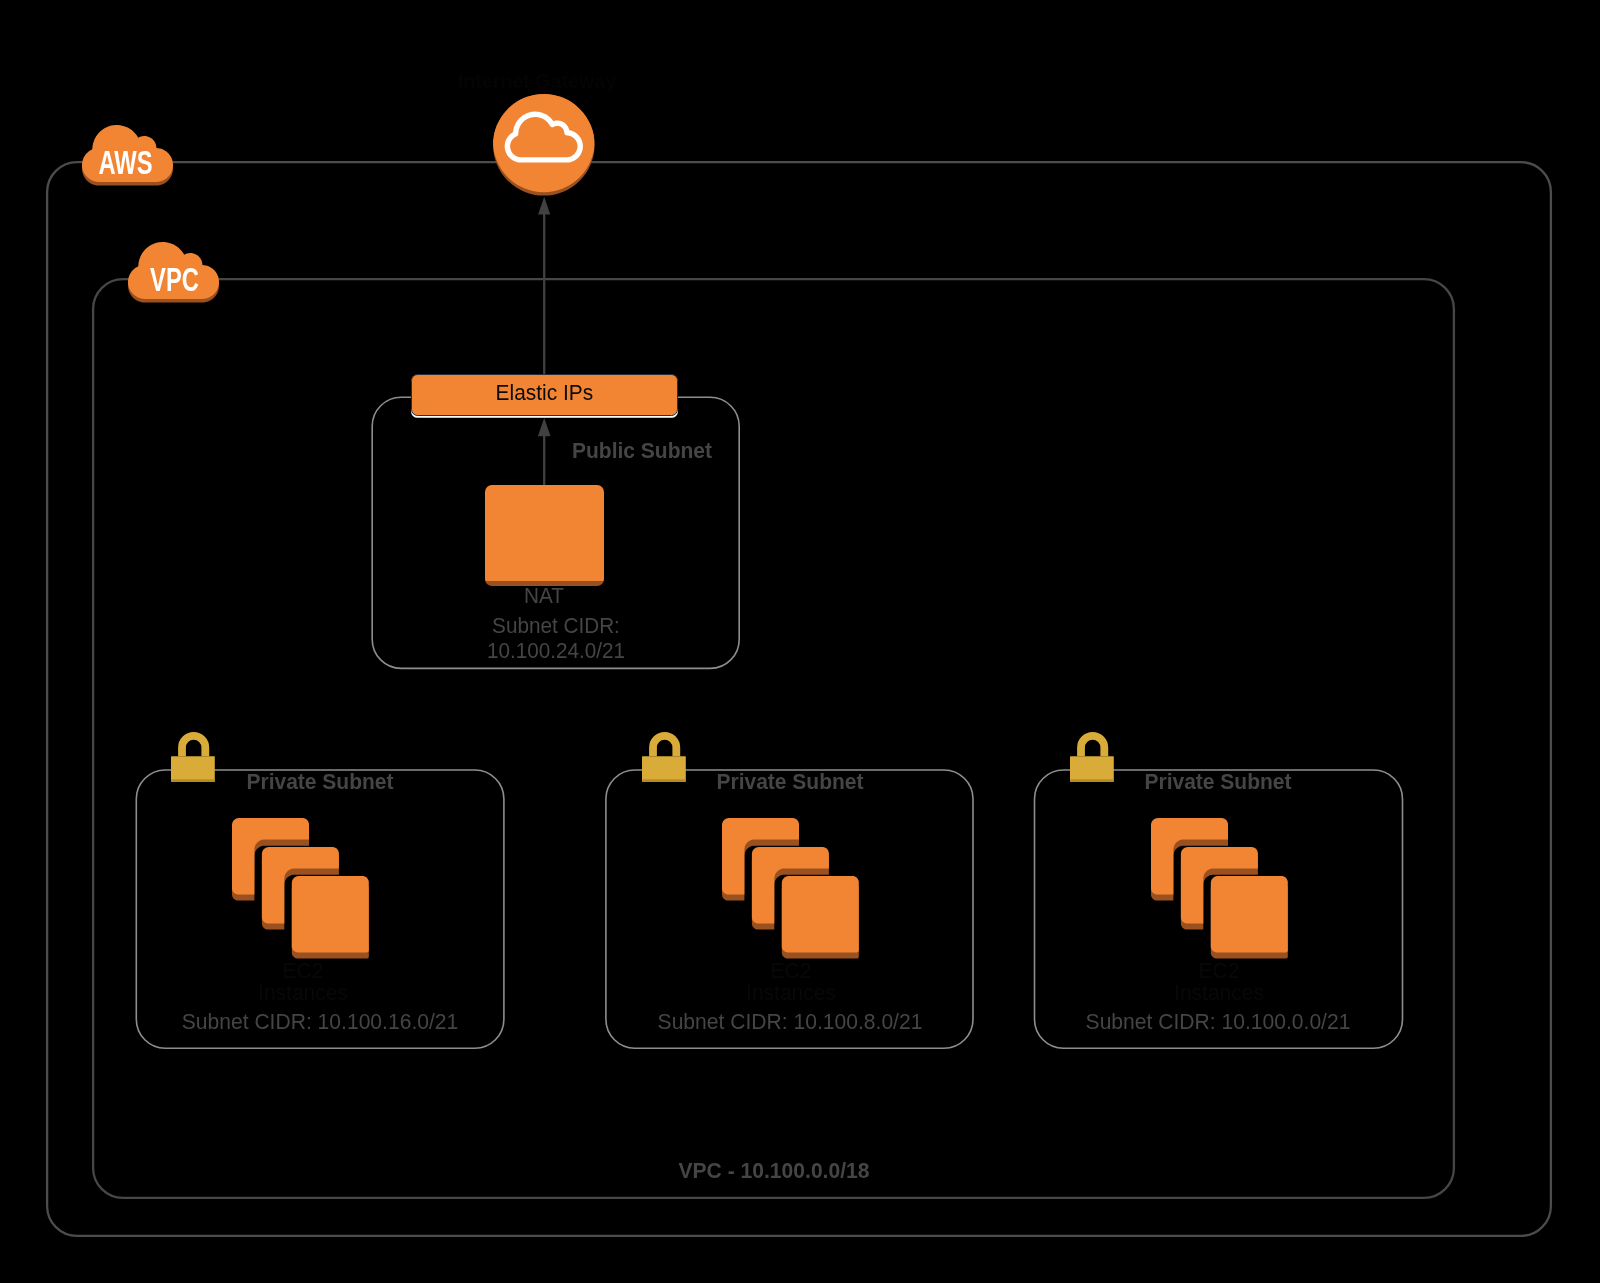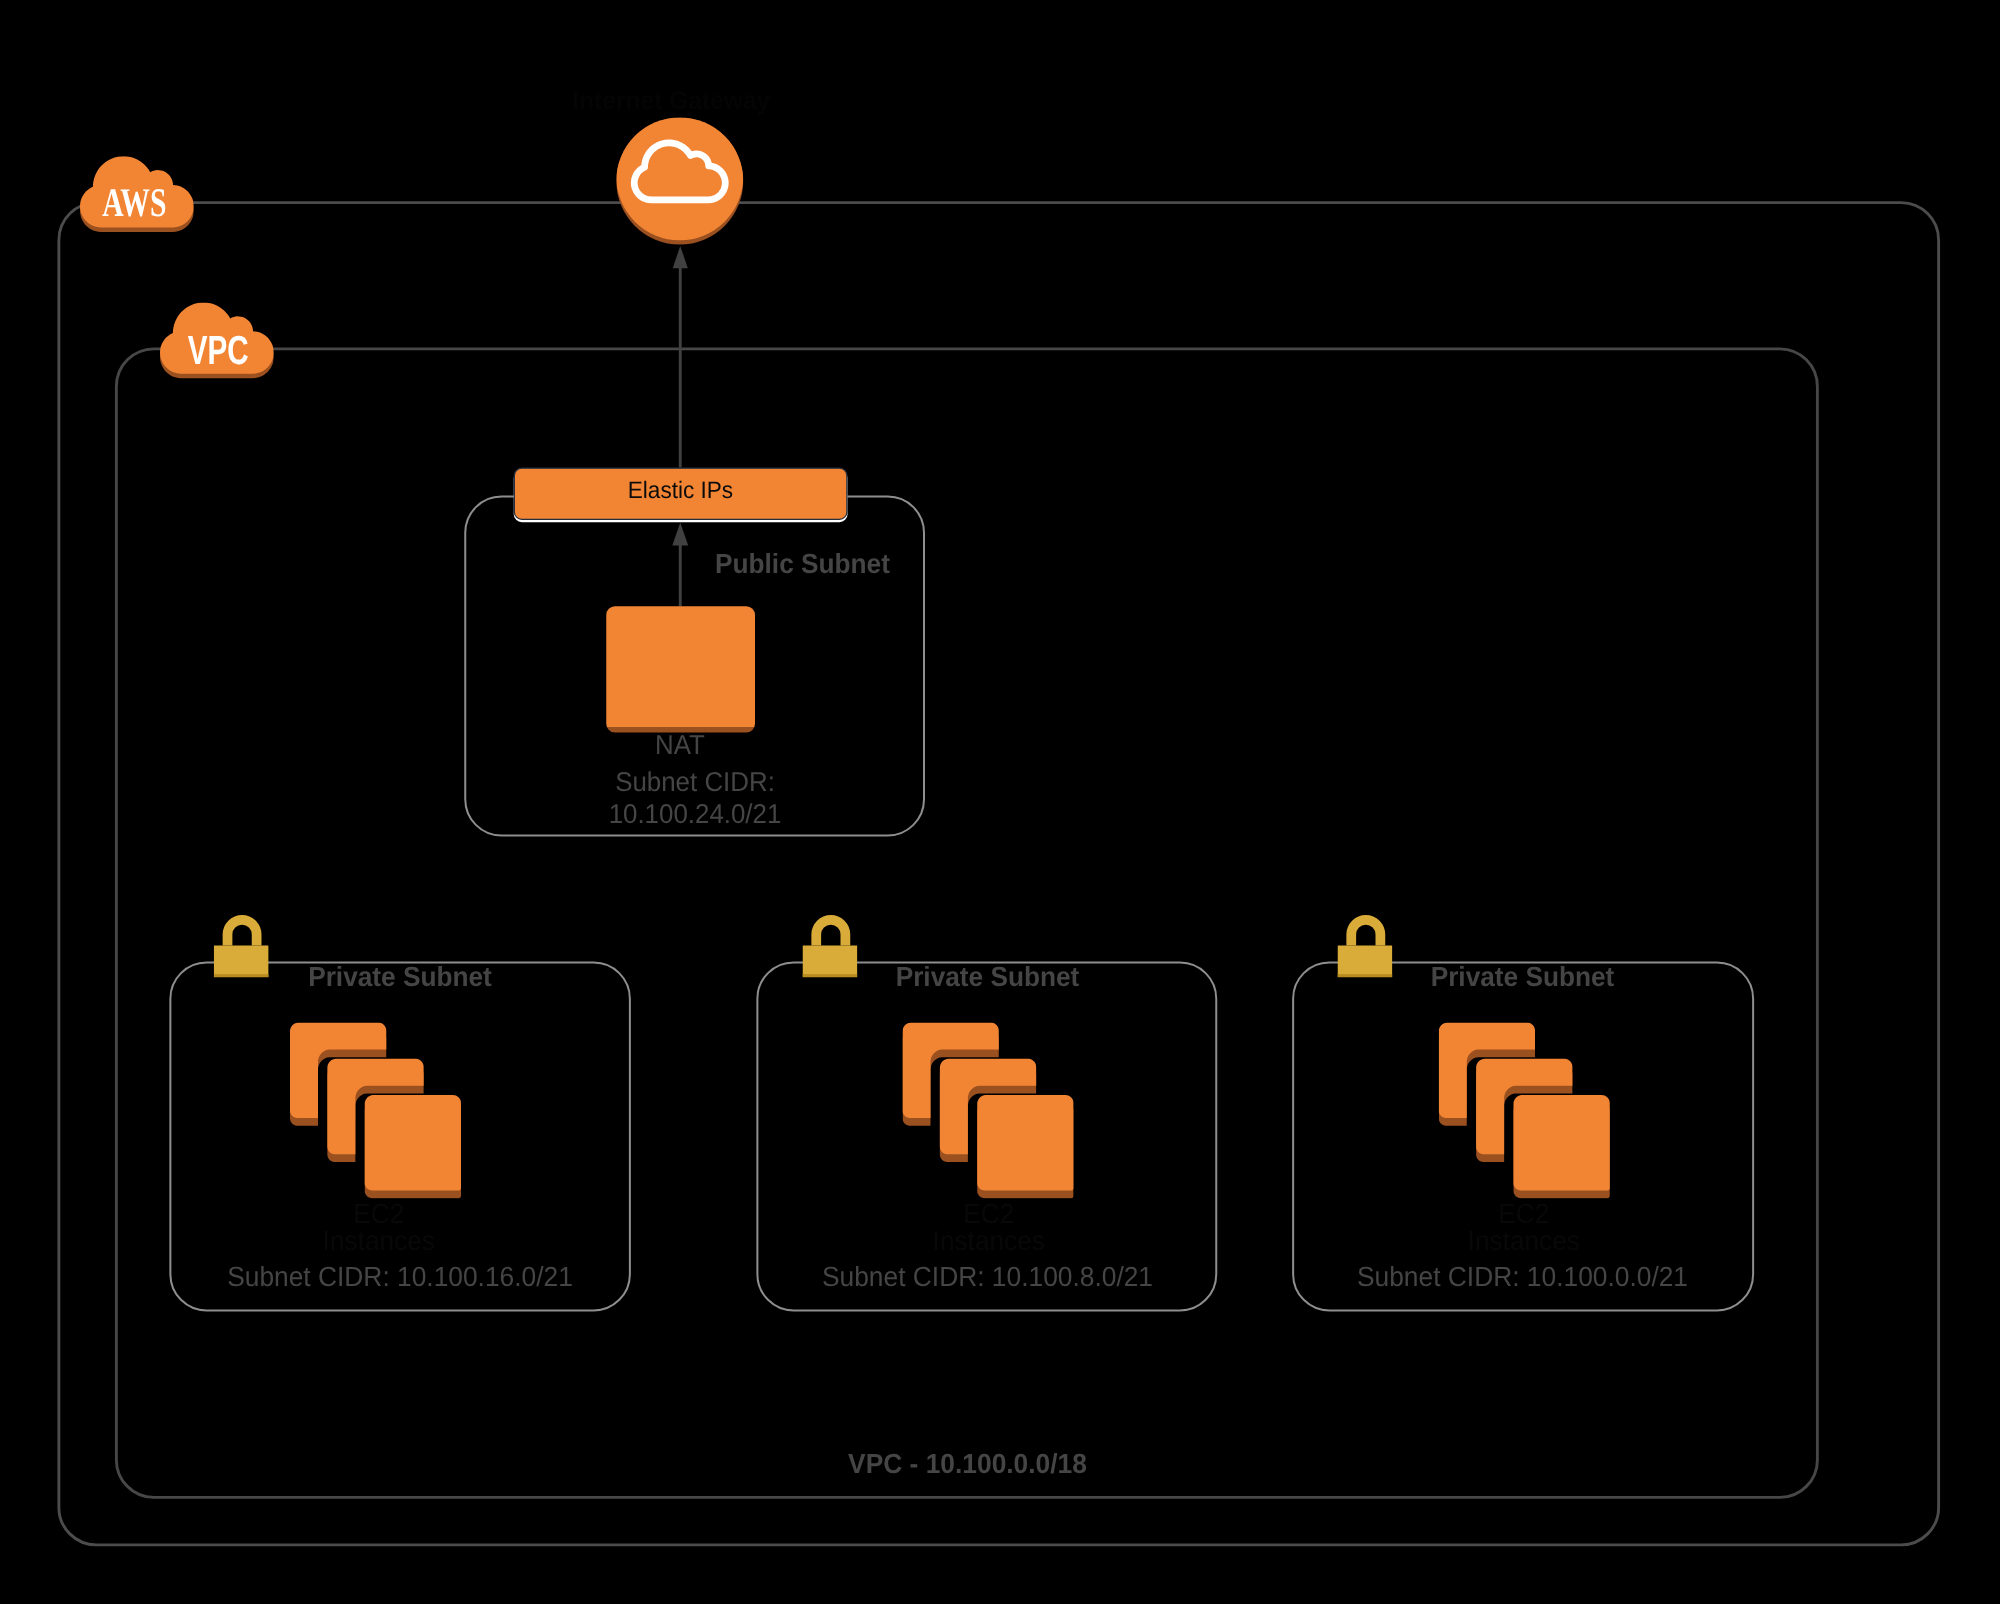--- a/index.html
+++ b/index.html
@@ -10,34 +10,34 @@
   .lbl{position:absolute;white-space:nowrap;line-height:1;
        transform:scaleX(0.95);transform-origin:0 50%;}
   .ctr{transform:translateX(-50%) scaleX(0.95);transform-origin:50% 50%;}
 
 
   
   .cloudbadge{width:91px;height:63px;}
   .cloudbadge .badgetext{position:absolute;left:0;top:19.5px;width:91px;height:38px;
      display:flex;align-items:center;justify-content:center;color:#fff;font-weight:bold;
      font-size:32.5px;transform:scaleX(0.73);}
-  #aws-badge{left:64px;top:125px;font-family:Liberation Serif, serif;}
+  #aws-badge{left:82px;top:125px;}
   #aws-badge .badgetext{left:-1.8px;}
   #vpc-badge{left:128px;top:242px;text-align:center;}
   #vpc-badge .badgetext{left:1.2px;}
 
   
   #igw-circle{left:493px;top:93.5px;}
   #igw-label{left:537px;top:71px;font-size:20.7px;font-weight:bold;color:#040404;}
 
   
   #eip-box{left:411px;top:374px;width:267px;height:42px;box-sizing:border-box;
     background:#F28534;border:1.8px solid #232f3e;border-radius:6.5px;
     display:flex;align-items:center;justify-content:center;
-    box-shadow:0 1.8px 0 0 #ffffff;color:#0b0b0b;font-size:19px;}
+    box-shadow:0 1.8px 0 0 #ffffff;color:#0b0b0b;font-size:22px;}
   #eip-box span{position:relative;top:-2px;display:inline-block;transform:scaleX(0.95);}
 
   
   .resicon{background:linear-gradient(to bottom,#F28534 0 calc(100% - 4.7px),#9B5020 calc(100% - 4.7px) 100%);}
   #nat-box{left:485px;top:485px;width:119px;height:101px;border-radius:7px;}
   #nat-label{left:544px;top:585px;font-size:21.8px;color:#454545;}
   #pub-cidr-1{left:556px;top:615px;font-size:21.8px;color:#454545;}
   #pub-cidr-2{left:556px;top:640px;font-size:21.8px;color:#454545;}
   #pub-title{left:642px;top:440px;font-size:22.1px;font-weight:bold;color:#454545;}
 

